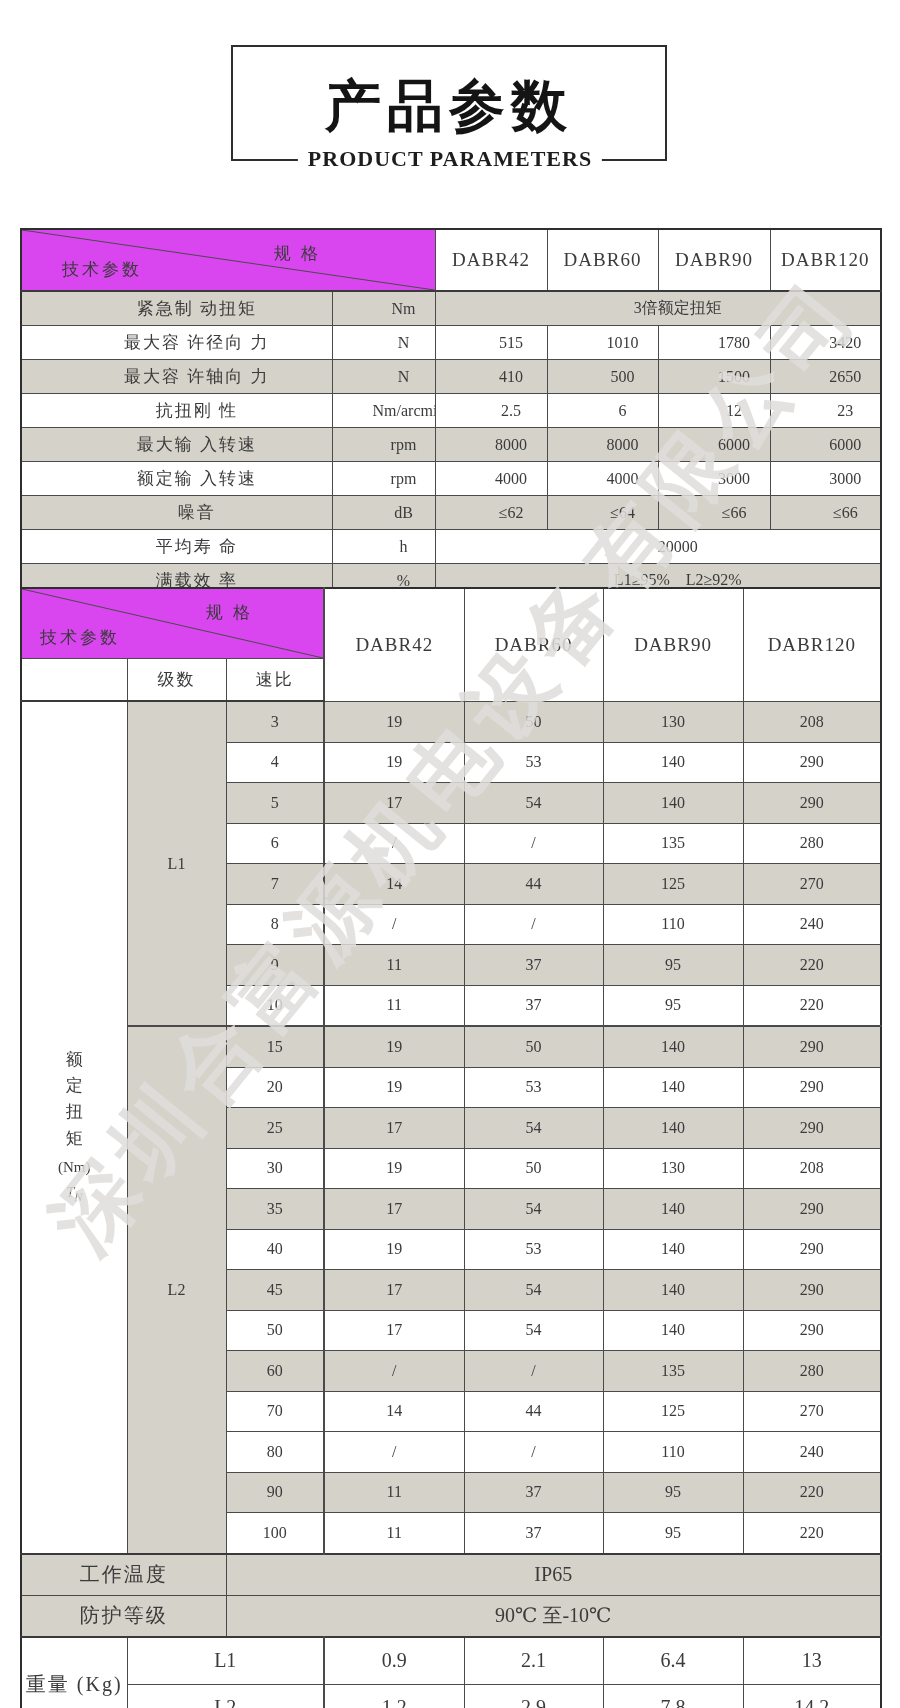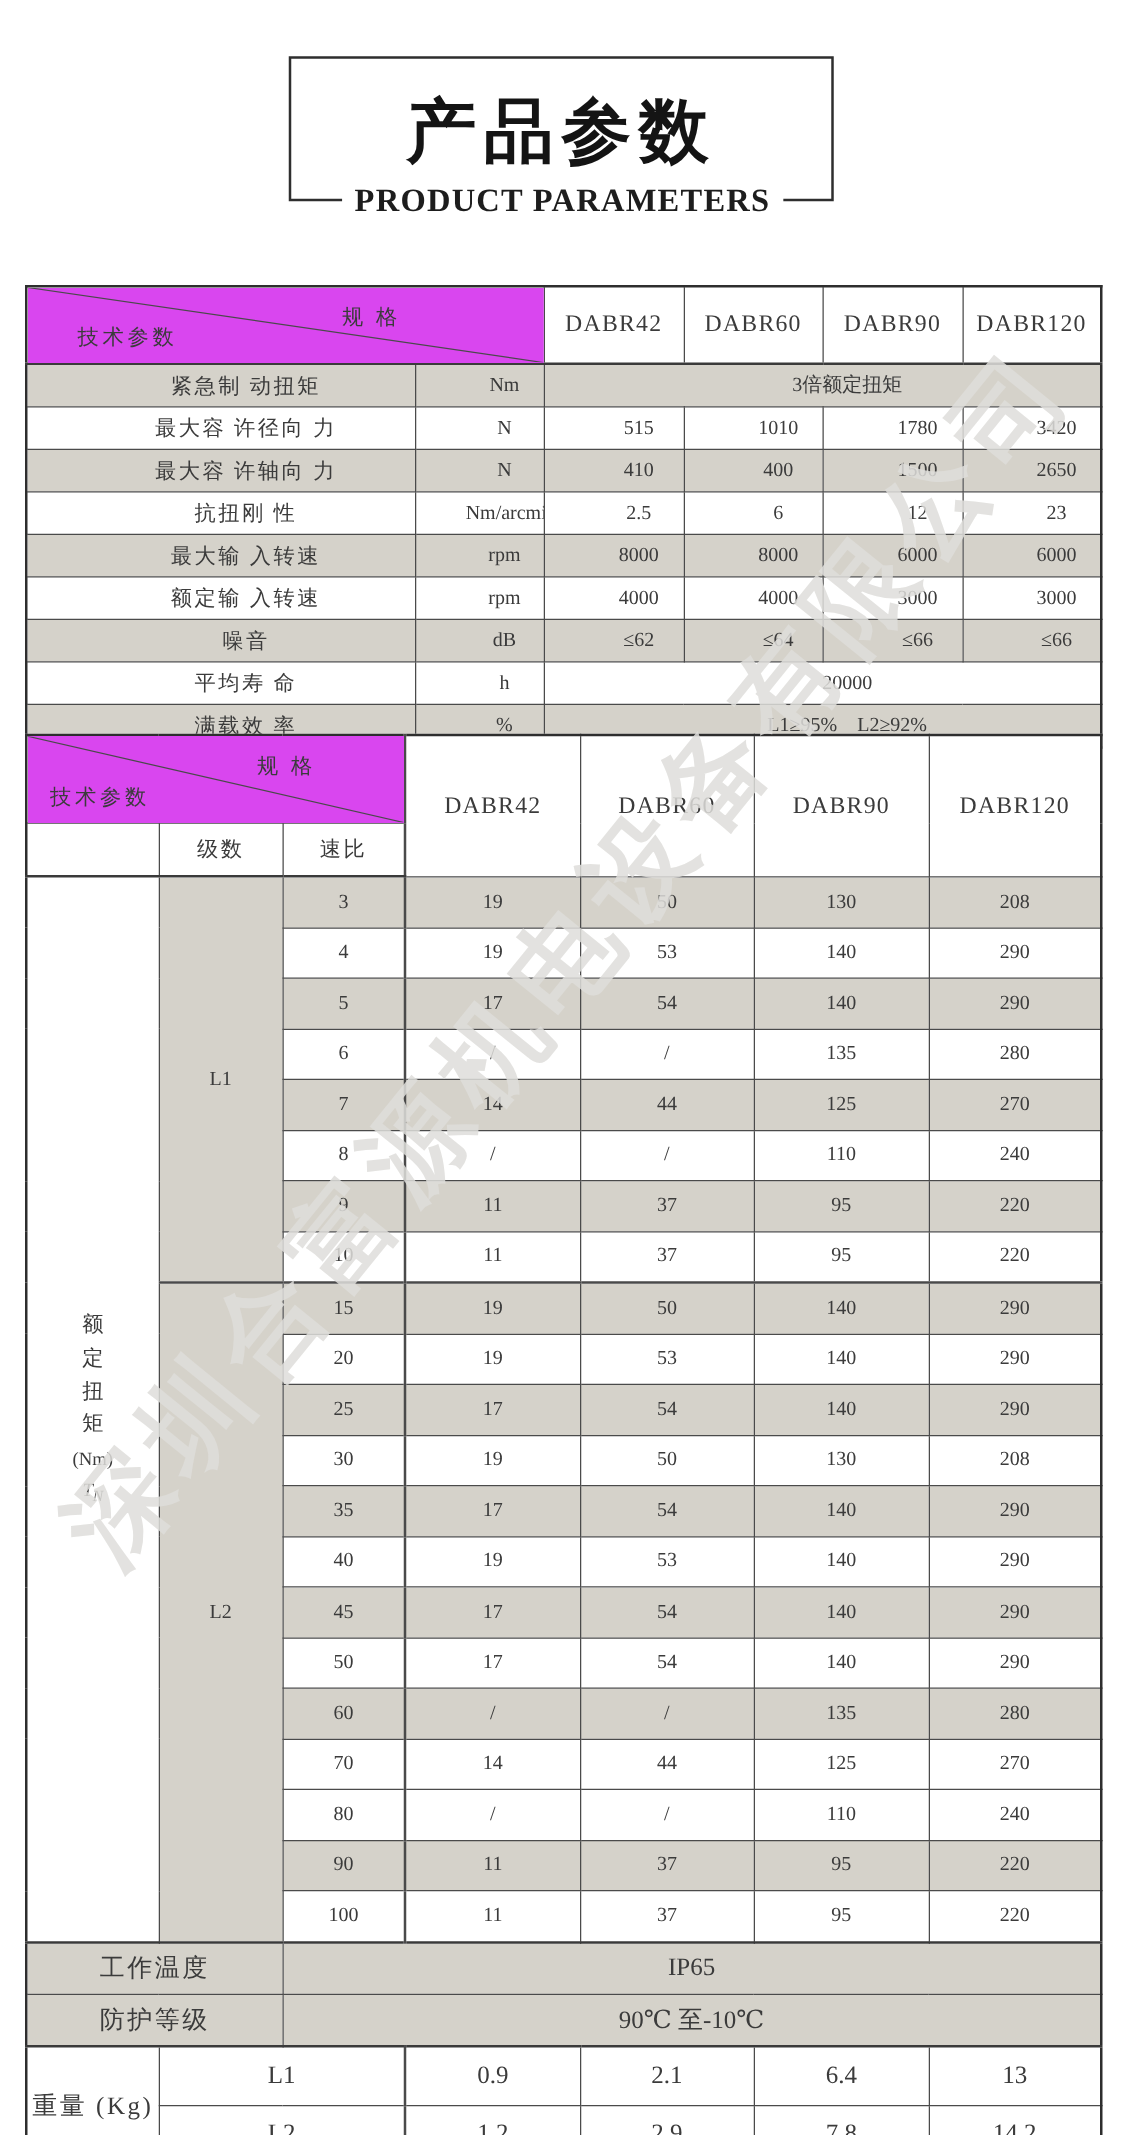--- a/index.html
+++ b/index.html
@@ -13,21 +13,21 @@
     position:absolute;left:231px;top:45px;width:436px;height:116px;
     border:2px solid #2e2e2e;box-sizing:border-box;
   }
   .title-box .main-title{
     margin:0;width:100%;text-align:center;line-height:118px;
     font-size:56px;font-weight:bold;letter-spacing:6px;color:#141414;
   }
   .subtitle{
     position:absolute;left:450px;top:146px;transform:translateX(-50%);
     background:#ffffff;padding:0 10px;white-space:nowrap;
-    font-size:26px;font-weight:bold;letter-spacing:1px;color:#1d1d1d;z-index:2;
+    font-size:22px;font-weight:bold;letter-spacing:1px;color:#1d1d1d;z-index:2;
   }
   
   table{border-collapse:collapse;table-layout:fixed;position:absolute;left:20px;background:#fff;}
   td{border:1px solid #4a4a4a;text-align:center;vertical-align:middle;
      padding:0;font-size:16px;overflow:hidden;}
   .cn{letter-spacing:2px;font-size:17px;}
   .shaded{background:var(--shade,#d5d2ca);}
   .pre{white-space:pre;}
   
   .diag{position:relative;background:#d946ef;}
@@ -111,21 +111,21 @@
         <td>N</td>
         <td>515</td>
         <td>1010</td>
         <td>1780</td>
         <td>3420</td>
       </tr>
       <tr>
         <td class="cn shaded">最大容 许轴向 力</td>
         <td class="shaded">N</td>
         <td class="shaded">410</td>
-        <td class="shaded">400</td>
+        <td class="shaded">500</td>
         <td class="shaded">1500</td>
         <td class="shaded">2650</td>
       </tr>
       <tr>
         <td class="cn">抗扭刚 性</td>
         <td>Nm/arcmin</td>
         <td>2.5</td>
         <td>6</td>
         <td>12</td>
         <td>23</td>

